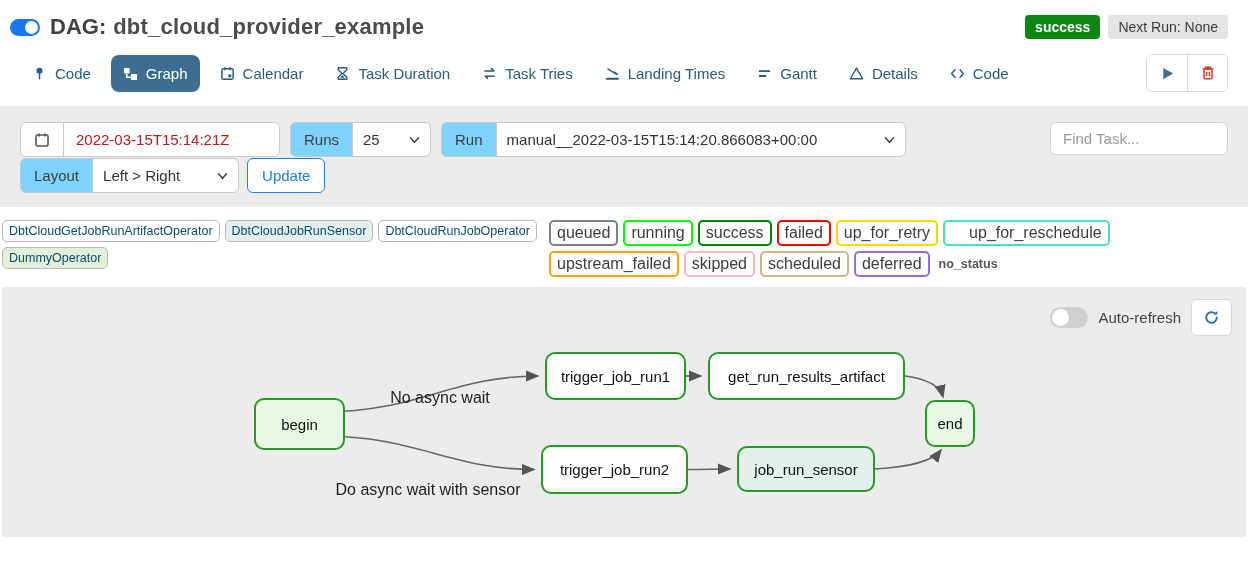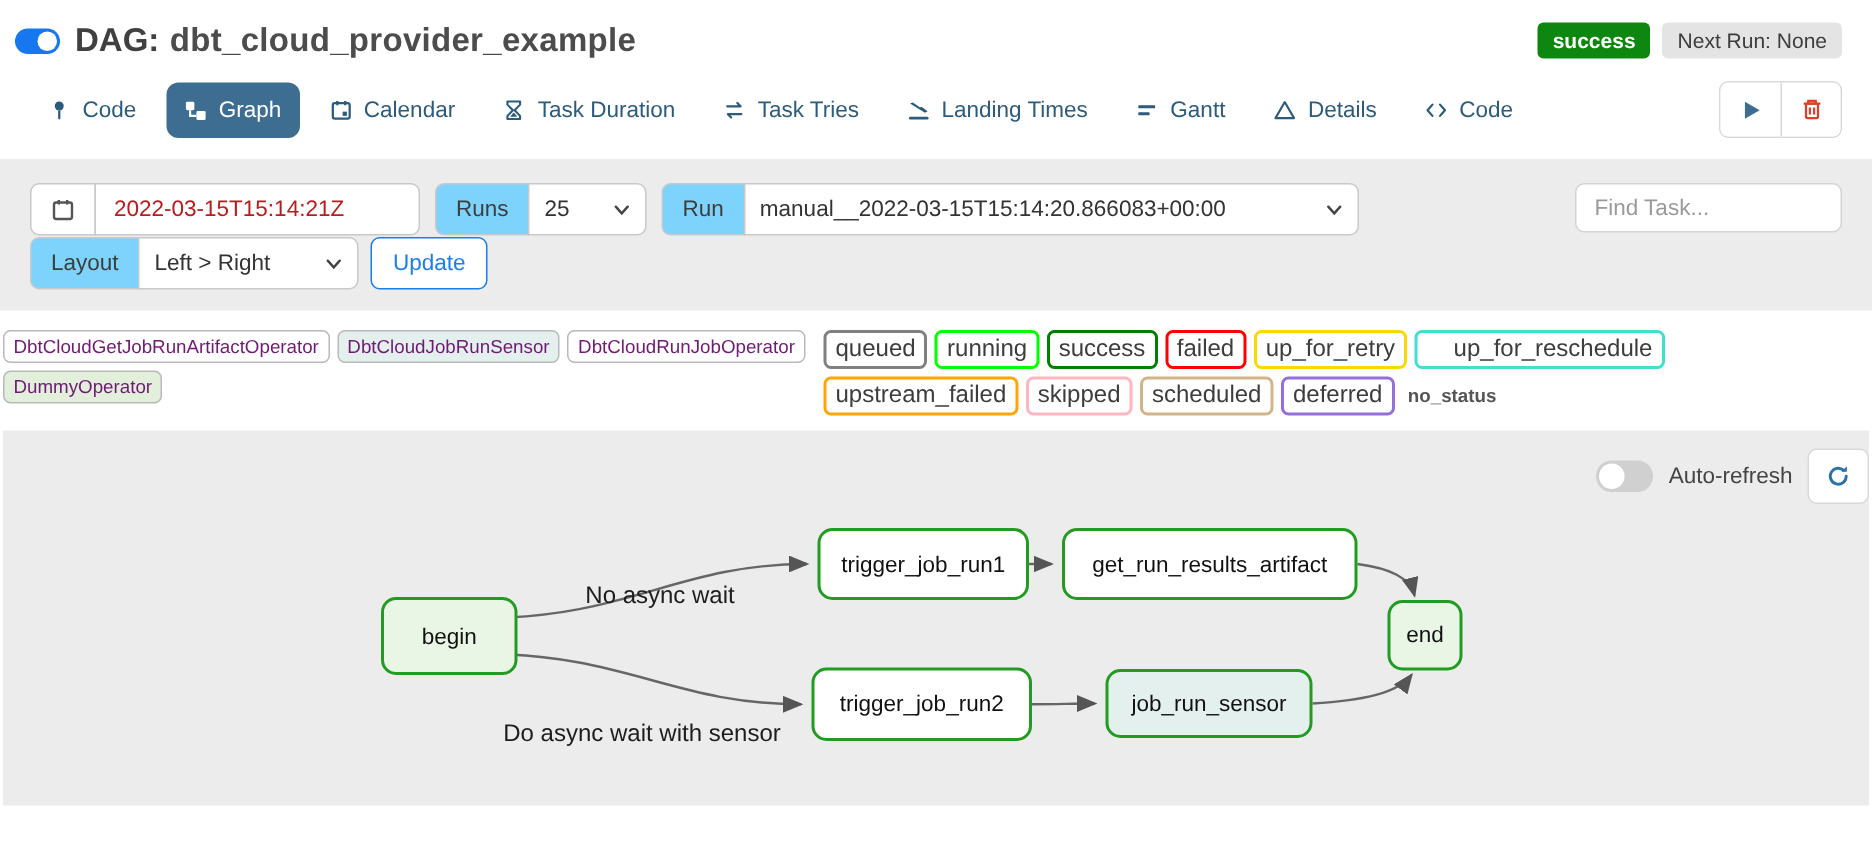--- a/index.html
+++ b/index.html
@@ -49,33 +49,33 @@
   .selectbox svg { width:11px; height:8px; flex:0 0 auto; color:#444; }
   .gap { width:10px; flex:0 0 auto; }
   .update-btn { height:35px; margin-left:8px; border:1px solid #1a7fe8; color:#1a7fe8; background:#fff;
                 border-radius:6px; font-size:15px; font-weight:500; padding:0 14px; cursor:pointer; font-family:inherit; }
   .find-task { margin-left:auto; width:178px; height:33px; border-radius:6px; border:1px solid #d4d4d4; }
   .find-task::placeholder { color:#9a9a9a; }
 
   
   .legend { padding:13px 4px 10px 2px; display:flex; align-items:flex-start; }
   .ops { width:547px; display:flex; flex-wrap:wrap; gap:5px; }
-  .chip { border:1px solid #b9b9b9; border-radius:5px; padding:3px 6px; font-size:12.5px; color:#701a75; background:#fff; }
+  .chip { border:1px solid #b9b9b9; border-radius:5px; padding:3px 6px; font-size:12.5px; color:#0c4a6e; background:#fff; }
   .sts { flex:1; display:flex; flex-wrap:wrap; gap:5px; align-items:center; padding-right:6px; }
   .stchip { border:2px solid; border-radius:5px; padding:2px 6px; font-size:16px; color:#3d3d3d; background:#fff; }
   .nostatus { font-size:12.5px; color:#555; font-weight:bold; padding:0 4px; }
 
   
   .graph-panel { position:relative; background:#ececec; margin:0 2px; height:250px; }
   .edges { position:absolute; left:0; top:0; }
   .gnode { position:absolute; display:flex; align-items:center; justify-content:center;
            border:2.5px solid #229b22; border-radius:10px; font-size:15px; color:#111; font-weight:500;
            cursor:pointer; white-space:nowrap; }
   .elabel { position:absolute; transform:translate(-50%,-50%); font-size:16px; color:#1d1d1d; font-weight:500; white-space:nowrap; }
-  .autorefresh { position:absolute; top:12px; right:0; display:flex; align-items:center; gap:10px; }
+  .autorefresh { position:absolute; top:12px; right:14px; display:flex; align-items:center; gap:10px; }
   .autorefresh .label { font-size:15px; color:#444; }
   .switch.big { width:38px; height:21px; border-radius:11px; }
   .switch.big .knob { width:17px; height:17px; top:2px; }
   .refresh-btn { width:41px; height:37px; background:#fff; border:1px solid #d8d8d8; border-radius:6px;
                  display:flex; align-items:center; justify-content:center; color:#2b72a8; cursor:pointer; }
 </style>
 </head>
 <body>
 
 <div class="header">

